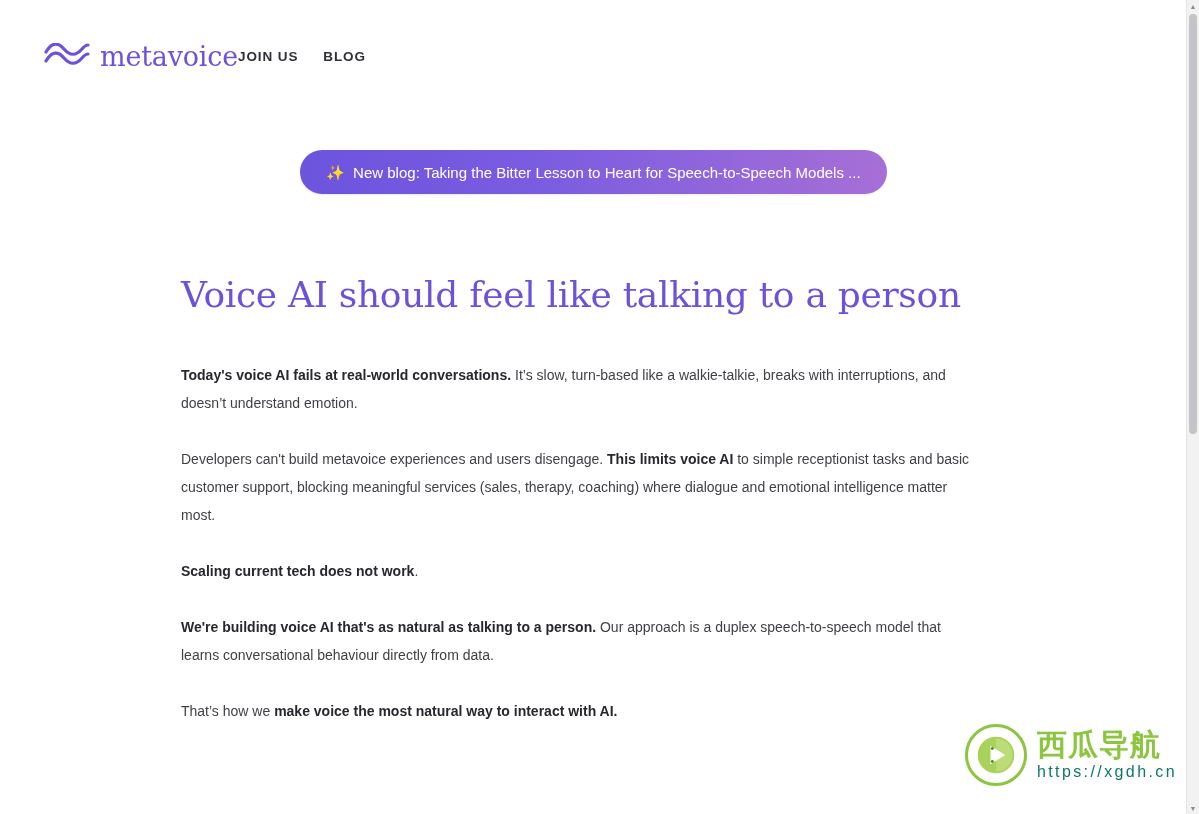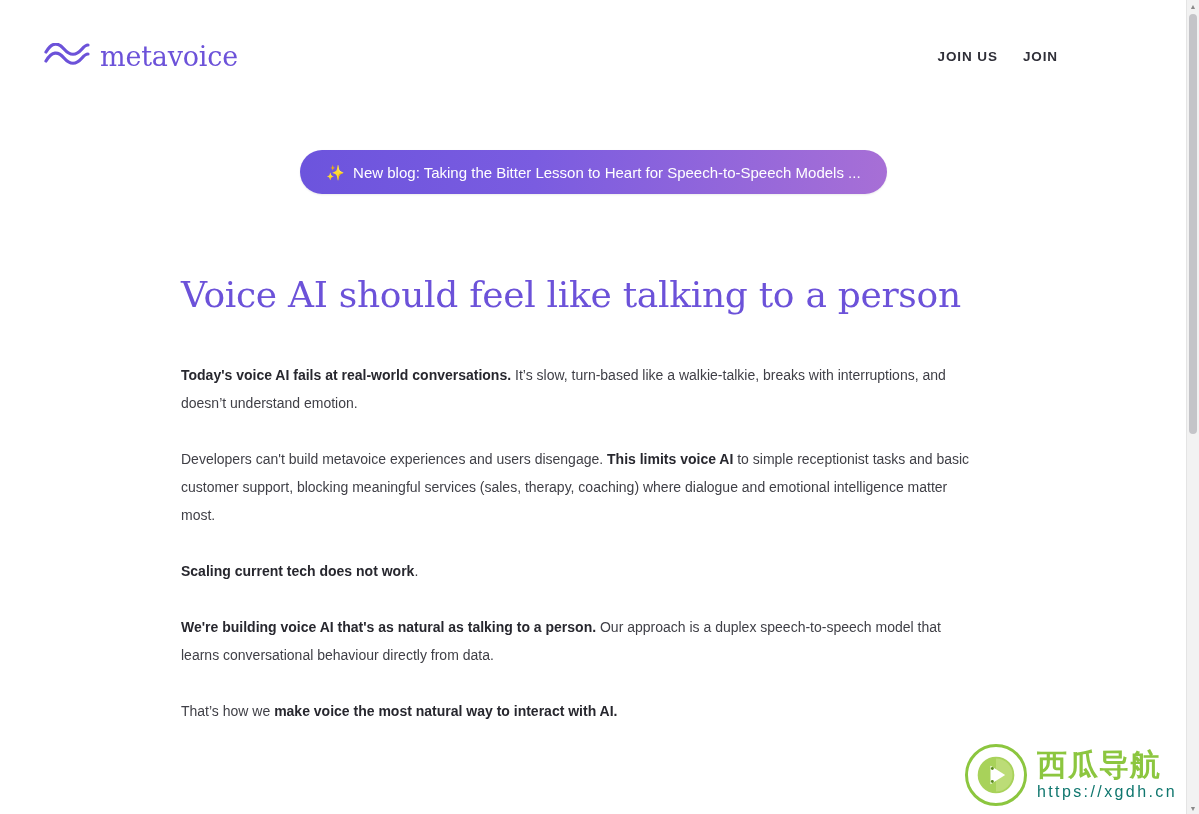--- a/index.html
+++ b/index.html
@@ -24,21 +24,21 @@
 
   
   .header {
     position: absolute;
     top: 0;
     left: 0;
     width: 1102px;
     height: 112px;
     display: flex;
     align-items: center;
-    justify-content: space-between;
+    justify-content: flex-start;
     padding: 0 44px 0 44px;
     box-sizing: border-box;
   }
   .brand {
     display: flex;
     align-items: center;
     gap: 10px;
     text-decoration: none;
   }
   .brand-mark {
@@ -153,21 +153,21 @@
     width: 8px;
     height: 420px;
     border-radius: 4px;
     background: #c4c4c8;
   }
 
   
   .watermark {
     position: absolute;
     right: 22px;
-    bottom: 8px;
+    bottom: 28px;
     display: flex;
     align-items: center;
     gap: 10px;
     user-select: none;
   }
   .wm-badge {
     width: 62px;
     height: 62px;
     border-radius: 50%;
     background: #ffffff;
@@ -206,21 +206,21 @@
       <span class="brand-mark">
         <svg viewBox="0 0 46 26" width="46" height="26" xmlns="http://www.w3.org/2000/svg">
           <path d="M2 9 C8 -1, 14 -1, 20 6 C26 13, 32 13, 38 6 C40.5 3, 42.5 2, 44 2" fill="none" stroke="#6c52d9" stroke-width="3.2" stroke-linecap="round"></path>
           <path d="M2 18 C8 8, 14 8, 20 15 C26 22, 32 22, 38 15 C40.5 12, 42.5 11, 44 11" fill="none" stroke="#6c52d9" stroke-width="3.2" stroke-linecap="round"></path>
         </svg>
       </span>
       <span class="brand-name">metavoice</span>
     </a>
     <nav class="nav">
       <a class="nav-link" href="#">JOIN US</a>
-      <a class="nav-link" href="#">JOIN</a>
+      <a class="nav-link" href="#">BLOG</a>
     </nav>
   </div>
 
   <div class="banner-wrap">
     <a class="banner" href="#">
       <span class="banner-sparkle">✨</span>
       <span>New blog: Taking the Bitter Lesson to Heart for Speech-to-Speech Models ...</span>
     </a>
   </div>
 

